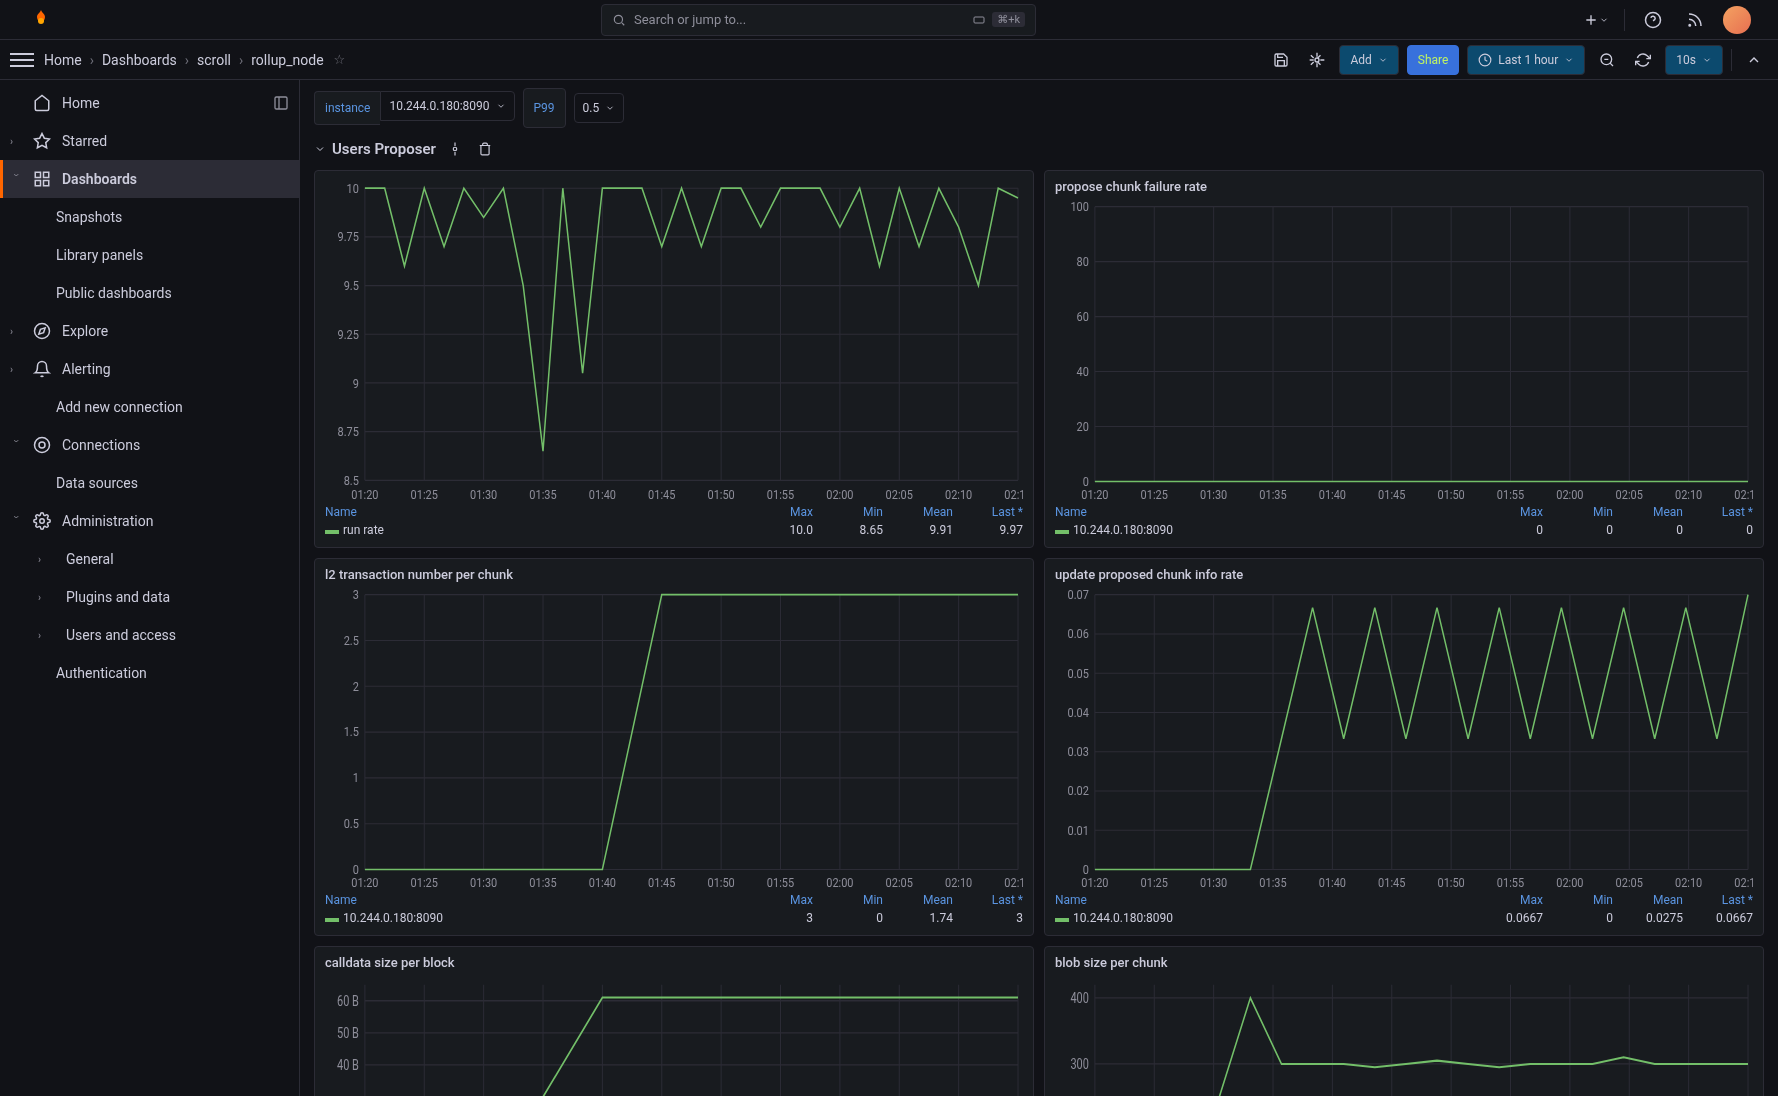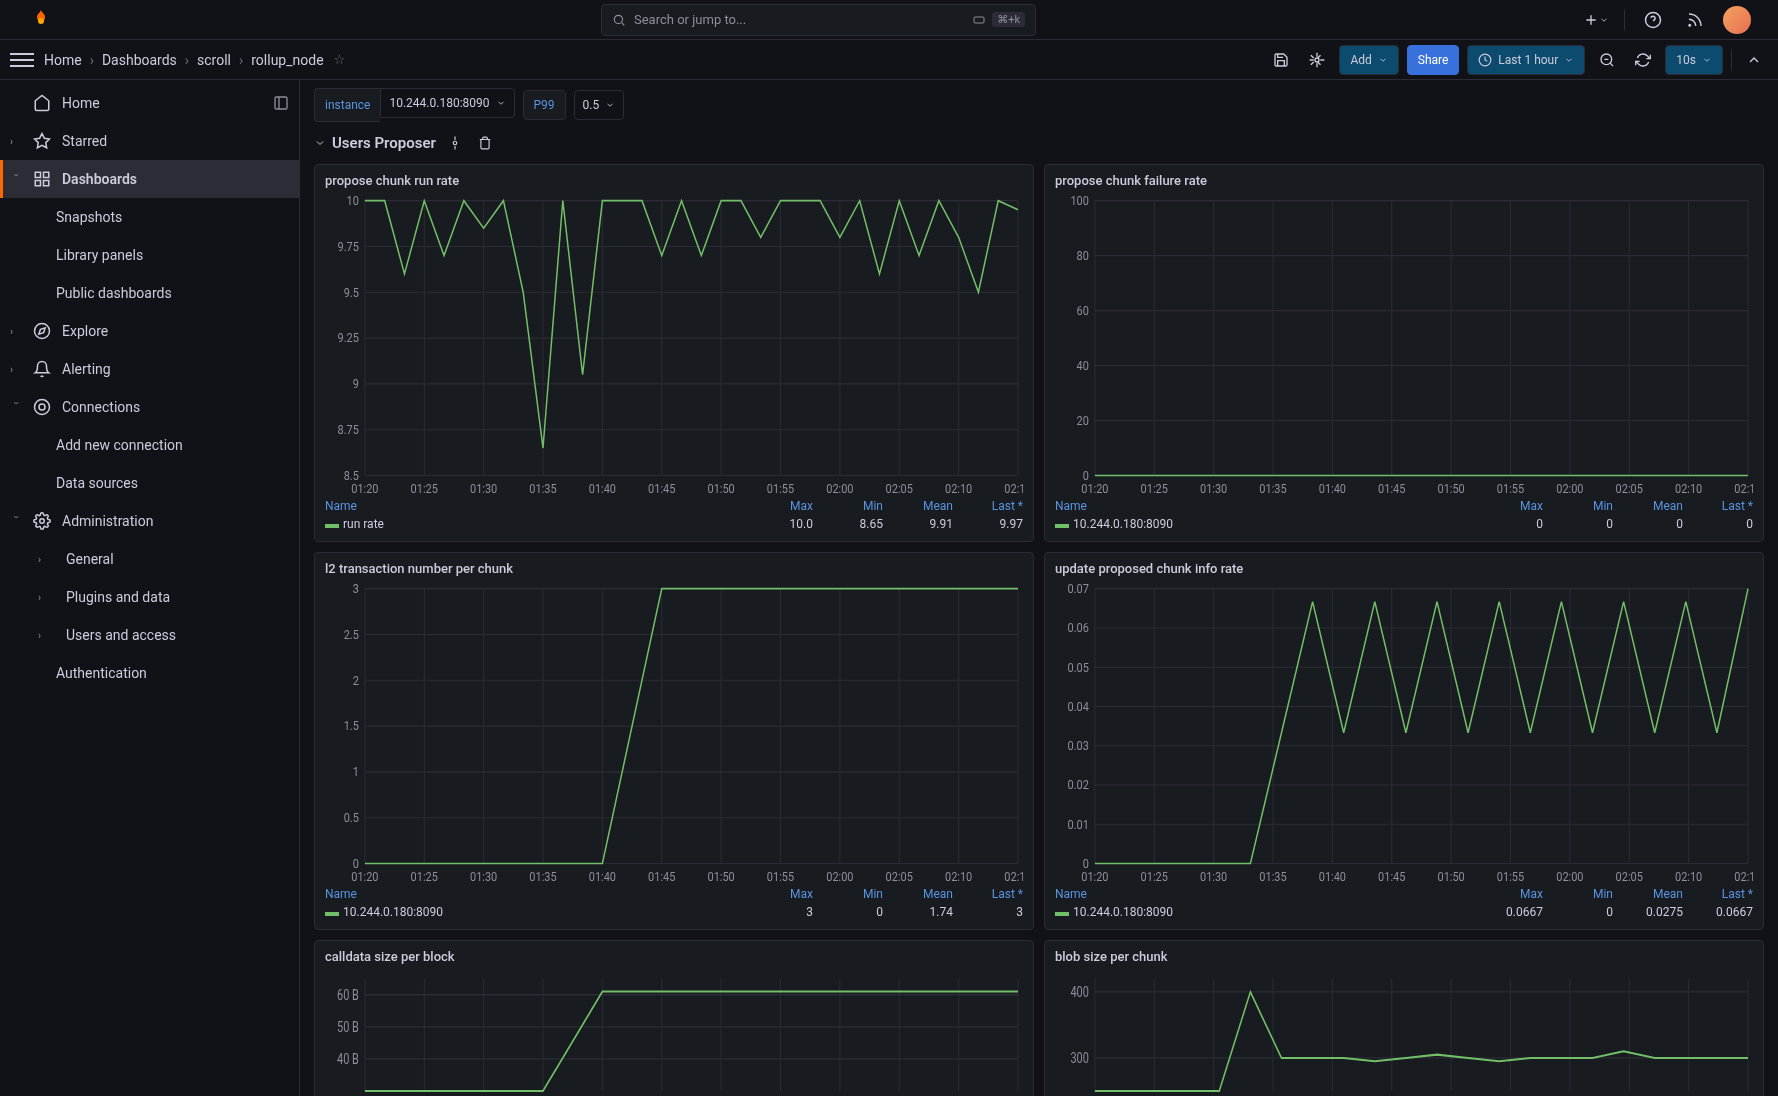--- a/index.html
+++ b/index.html
@@ -50,21 +50,21 @@
 .secondbar-left { display: flex; align-items: center; gap: 10px; }
 .hamburger { width: 24px; height: 24px; display: flex; flex-direction: column; justify-content: center; gap: 4px; cursor: pointer; }
 .hamburger div { height: 2px; background: #ccccdc; }
 .breadcrumb { display: flex; align-items: center; gap: 8px; font-size: 14px; }
 .breadcrumb .sep { color: #6e6e78; }
 .breadcrumb .crumb { color: #ccccdc; cursor: pointer; }
 .breadcrumb .crumb.active { color: #ccccdc; }
 .star-icon { color: #6e6e78; cursor: pointer; }
 .secondbar-right { display: flex; align-items: center; gap: 8px; }
 .btn { height: 30px; padding: 0 10px; border-radius: 4px; border: 1px solid #2c2c36; background: #0c4a6e; color: #ccccdc; display: flex; align-items: center; gap: 6px; cursor: pointer; font-size: 12px; }
-.btn.primary { background: #3871dc; border-color: #3871dc; color: #ffffff; }
+.btn.primary { background: #3871dc; border-color: #3871dc; color: #bef264; }
 .main-wrap { display: flex; height: calc(100% - 80px); }
 .sidebar {
   width: 300px;
   border-right: 1px solid #2c2c36;
   overflow-y: auto;
   padding-top: 4px;
 }
 .side-item {
   display: flex;
   align-items: center;
@@ -79,21 +79,21 @@
 .side-item .side-icon { width: 20px; display: flex; justify-content: center; }
 .side-item.child { padding-left: 56px; }
 .side-item.child2 { padding-left: 56px; }
 .side-item.active { background: #2c2c36; border-left: 3px solid #f60; padding-left: 7px; }
 .side-item.active .label { font-weight: 600; }
 .side-item .collapse-icon { margin-left: auto; color: #8e8e9a; }
 .content { flex: 1; overflow-y: auto; padding: 8px 14px; }
 .var-row { display: flex; align-items: center; gap: 8px; margin-bottom: 10px; }
 .var-label { background: #181b1f; border: 1px solid #2c2c36; border-right: none; height: 30px; display: flex; align-items: center; padding: 16px 10px; border-radius: 4px 0 0 4px; color: #5a94e0; font-size: 12px; }
 .var-select { background: #111217; border: 1px solid #2c2c36; height: 30px; display: flex; align-items: center; padding: 0 8px; border-radius: 0 4px 4px 0; gap: 6px; font-size: 12px; }
-.var-standalone { background: #181b1f; border: 1px solid #2c2c36; height: 30px; display: flex; align-items: center; padding: 0 10px; border-radius: 4px; color: #5a94e0; font-size: 12px; cursor: pointer; }
+.var-standalone { background: #181b1f; border: 1px solid #2c2c36; height: 40px; display: flex; align-items: center; padding: 0 10px; border-radius: 4px; color: #5a94e0; font-size: 12px; cursor: pointer; }
 .section-head { display: flex; align-items: center; gap: 8px; margin: 4px 0 10px; }
 .section-head .title { font-size: 15px; font-weight: 600; cursor: pointer; display: flex; align-items: center; gap: 6px; }
 .panel-grid { display: grid; grid-template-columns: 1fr 1fr; gap: 10px; }
 .panel {
   background: #181b1f;
   border: 1px solid #2c2c36;
   border-radius: 4px;
   padding: 8px 10px;
   height: 378px;
   display: flex;
@@ -305,33 +305,33 @@
     </div>
     <div class="side-item">
       <span class="caret">›</span>
       <span class="side-icon">
           <svg width="18" height="18" viewBox="0 0 24 24" fill="none" stroke="currentColor" stroke-width="2">
             <path d="M18 8A6 6 0 0 0 6 8c0 7-3 9-3 9h18s-3-2-3-9M13.73 21a2 2 0 0 1-3.46 0"></path>
           </svg>
         </span>
       <span class="label">Alerting</span>
     </div>
+    <div class="side-item child">
+        <span class="label">Add new connection</span>
+      </div>
     <div class="side-item">
       <span class="caret" style="transform:rotate(90deg)">›</span>
       <span class="side-icon">
           <svg width="18" height="18" viewBox="0 0 24 24" fill="none" stroke="currentColor" stroke-width="2">
             <circle cx="12" cy="12" r="10"></circle>
             <circle cx="12" cy="12" r="4"></circle>
           </svg>
         </span>
       <span class="label">Connections</span>
     </div>
-    <div class="side-item child">
-        <span class="label">Add new connection</span>
-      </div>
     <div class="side-item child">
         <span class="label">Data sources</span>
       </div>
     <div class="side-item">
       <span class="caret" style="transform:rotate(90deg)">›</span>
       <span class="side-icon">
           <svg width="18" height="18" viewBox="0 0 24 24" fill="none" stroke="currentColor" stroke-width="2">
             <circle cx="12" cy="12" r="3"></circle>
             <path d="M19.4 15a1.65 1.65 0 0 0 .33 1.82l.06.06a2 2 0 1 1-2.83 2.83l-.06-.06a1.65 1.65 0 0 0-1.82-.33 1.65 1.65 0 0 0-1 1.51V21a2 2 0 1 1-4 0v-.09A1.65 1.65 0 0 0 9 19.4a1.65 1.65 0 0 0-1.82.33l-.06.06a2 2 0 1 1-2.83-2.83l.06-.06a1.65 1.65 0 0 0 .33-1.82 1.65 1.65 0 0 0-1.51-1H3a2 2 0 1 1 0-4h.09A1.65 1.65 0 0 0 4.6 9a1.65 1.65 0 0 0-.33-1.82l-.06-.06a2 2 0 1 1 2.83-2.83l.06.06a1.65 1.65 0 0 0 1.82.33H9a1.65 1.65 0 0 0 1-1.51V3a2 2 0 1 1 4 0v.09a1.65 1.65 0 0 0 1 1.51 1.65 1.65 0 0 0 1.82-.33l.06-.06a2 2 0 1 1 2.83 2.83l-.06.06a1.65 1.65 0 0 0-.33 1.82V9a1.65 1.65 0 0 0 1.51 1H21a2 2 0 1 1 0 4h-.09a1.65 1.65 0 0 0-1.51 1z"></path>
           </svg>
@@ -392,21 +392,20 @@
         </span>
       <span class="icon-btn" style="width:22px;height:22px">
           <svg width="14" height="14" viewBox="0 0 24 24" fill="none" stroke="currentColor" stroke-width="2">
             <path d="M3 6h18M8 6V4a2 2 0 0 1 2-2h4a2 2 0 0 1 2 2v2m3 0v14a2 2 0 0 1-2 2H7a2 2 0 0 1-2-2V6"></path>
           </svg>
         </span>
     </div>
 
     <div class="panel-grid" id="panel-grid">
         <div class="panel">
-          <div class="panel-title">propose chunk run rate</div>
           <div class="chart-area">
             <svg class="chart-svg" viewBox="0 0 700 280" preserveAspectRatio="none">
               <g class="grid">
                 <line x1="40" y1="262" x2="695" y2="262"></line>
                 <line x1="40" y1="219.66666666666669" x2="695" y2="219.66666666666669"></line>
                 <line x1="40" y1="177.33333333333334" x2="695" y2="177.33333333333334"></line>
                 <line x1="40" y1="135" x2="695" y2="135"></line>
                 <line x1="40" y1="92.66666666666669" x2="695" y2="92.66666666666669"></line>
                 <line x1="40" y1="50.333333333333314" x2="695" y2="50.333333333333314"></line>
                 <line x1="40" y1="8" x2="695" y2="8"></line>

